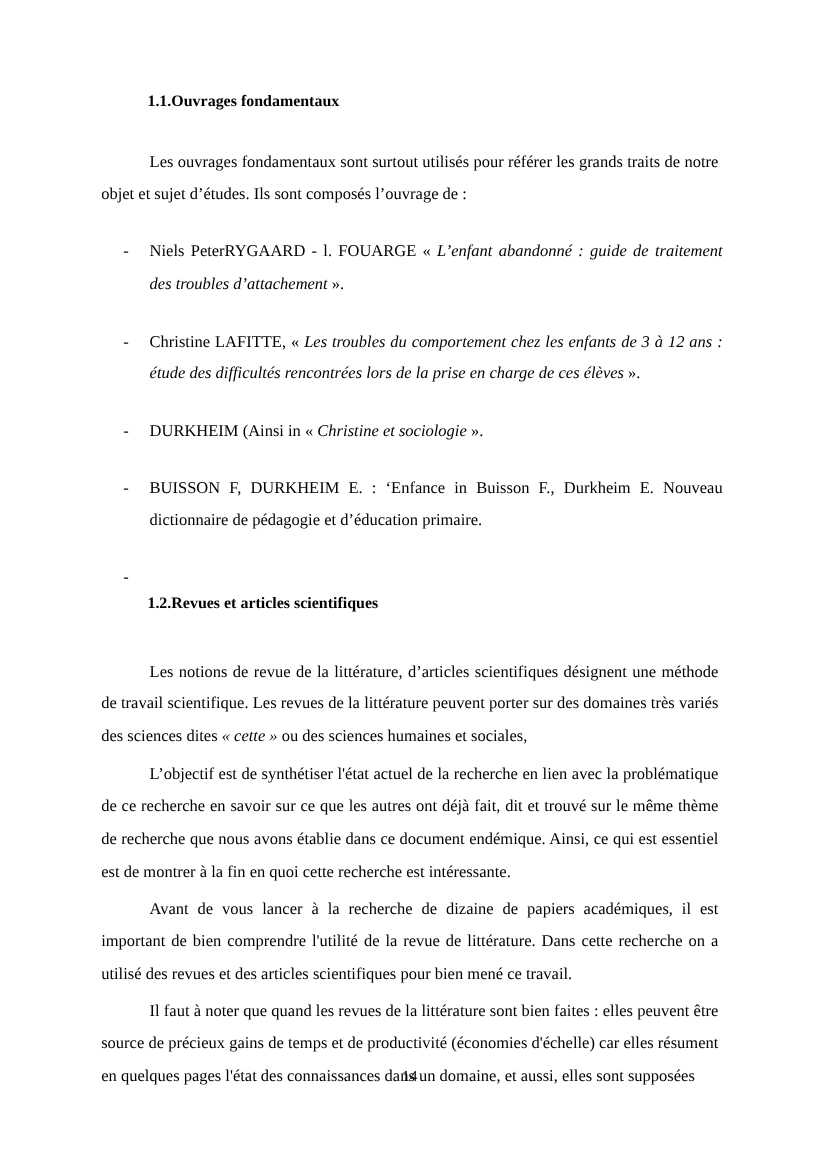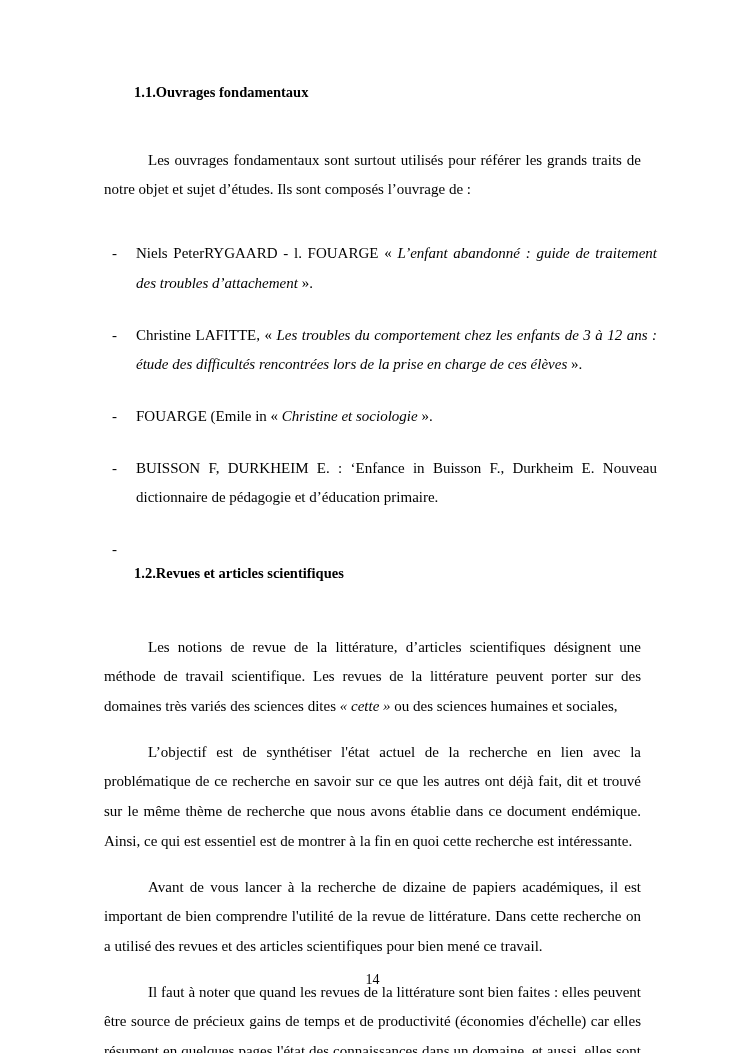--- a/index.html
+++ b/index.html
@@ -33,21 +33,21 @@
     font-size: 14.5px;
     font-weight: bold;
     margin: 0 0 0 0;
     padding-left: 46px;
     line-height: 1.5;
   }
   .para {
     font-size: 15px;
     text-align: justify;
     line-height: 1.98;
-    margin: 16px;
+    margin: 4px;
     text-indent: 44px;
   }
   .gap-sm { height: 18px; }
   .gap-md { height: 26px; }
   .gap-lg { height: 32px; }
   .gap-xs { height: 8px; }
 
   .bullet-list {
     margin: 0;
     padding: 0;
@@ -102,21 +102,21 @@
         <b>Niels PeterRYGAARD - l. FOUARGE</b><span> « </span><i>L’enfant abandonné : guide de traitement des troubles d’attachement</i><span> ».</span>
       </li>
 
       <li class="bullet-item">
         <span class="dash">-</span>
         <b>Christine LAFITTE</b><span>, « </span><i>Les troubles du comportement chez les enfants de 3 à 12 ans : étude des difficultés rencontrées lors de la prise en charge de ces élèves</i><span> ».</span>
       </li>
 
       <li class="bullet-item">
         <span class="dash">-</span>
-        <b>FOUARGE (Emile</b><span> in « </span><i>Christine et sociologie</i><span> ».</span>
+        <b>DURKHEIM (Ainsi</b><span> in « </span><i>Christine et sociologie</i><span> ».</span>
       </li>
 
       <li class="bullet-item">
         <span class="dash">-</span>
         <b>BUISSON F, DURKHEIM E</b><span>. : ‘Enfance in Buisson F., Durkheim E. Nouveau dictionnaire de pédagogie et d’éducation primaire.</span><i></i><span></span>
       </li>
 
       <li class="bullet-item empty">
         <span class="dash">-</span>
       </li>

